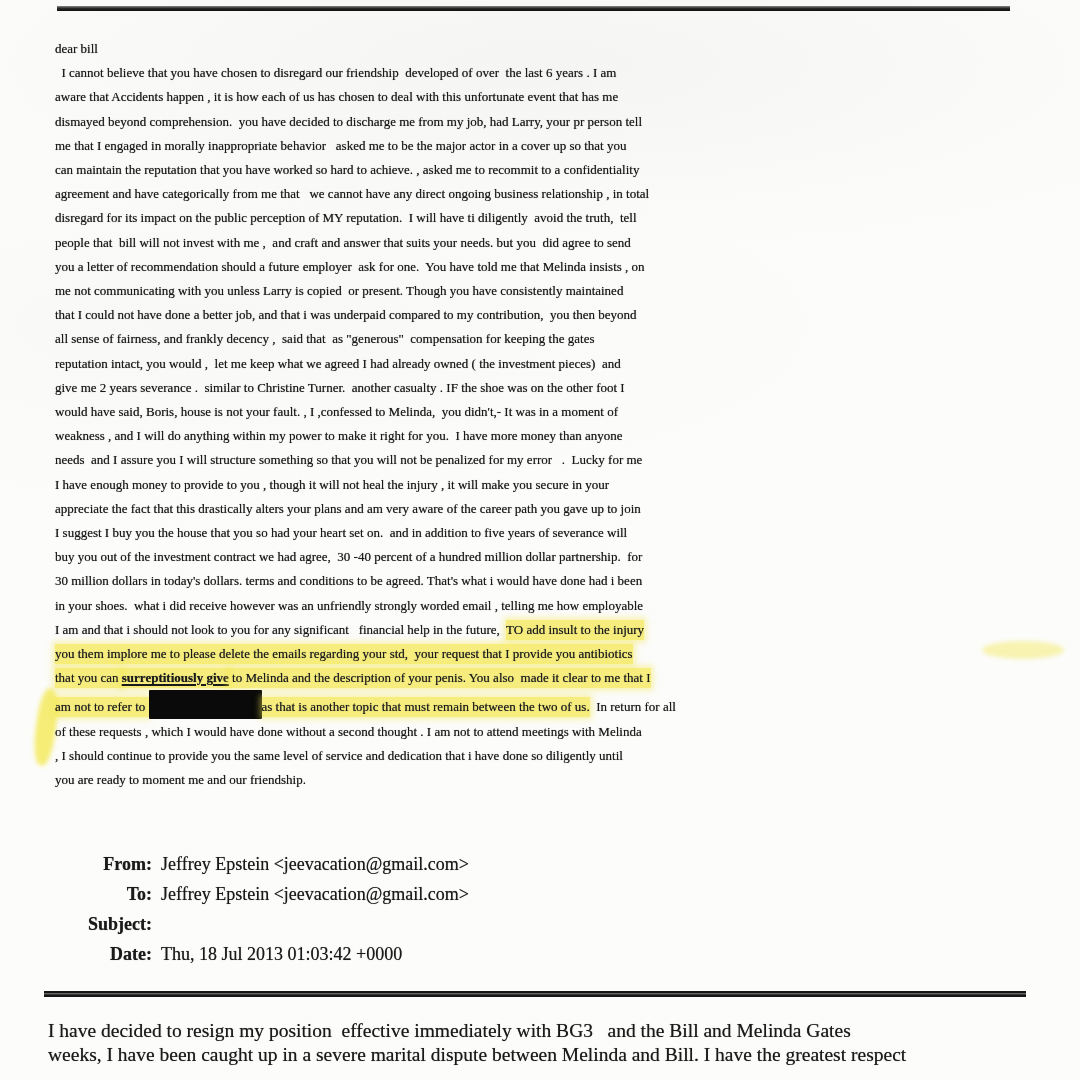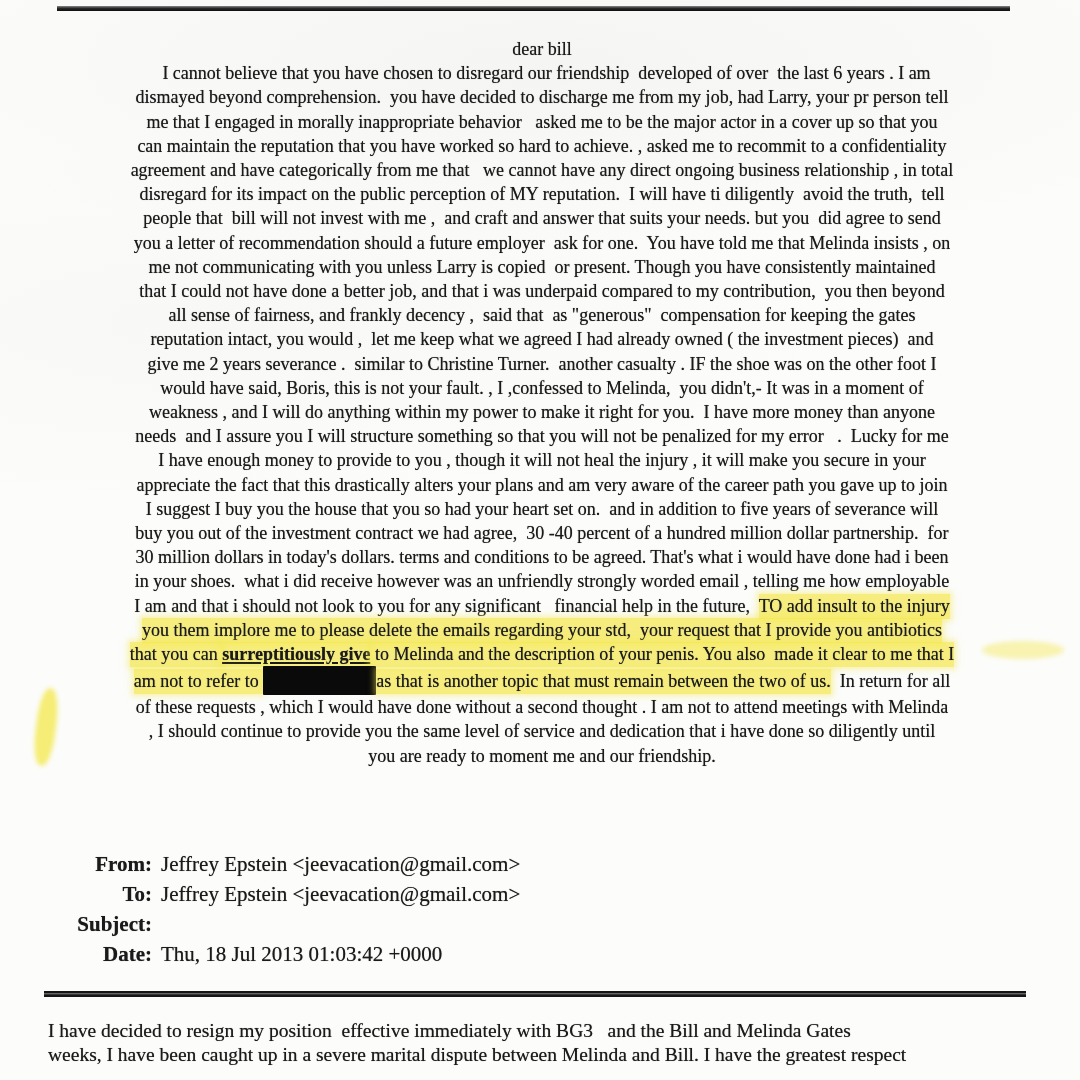--- a/index.html
+++ b/index.html
@@ -17,24 +17,23 @@
   .rule{position:absolute;}
   .rule.top{
     left:57px;top:6px;width:953px;height:5px;
     background:linear-gradient(to bottom,#8a8a8a 0%,#2a2a2a 45%,#0d0d0d 100%);
   }
   .rule.sep{
     left:44px;top:991px;width:982px;height:6px;
     background:linear-gradient(to bottom,#151515 0 32%,#9a9a9a 48%,#151515 62% 100%);
   }
   .letter{
-    position:absolute;left:47px;top:37px;width:990px;
-    font-size:18px;line-height:24.2px;
+    position:absolute;left:55px;top:37px;width:990px;
+    font-size:13px;line-height:24.2px;
     text-shadow:0 0 0.7px rgba(45,45,45,0.75);
-    text-align:center;
   }
   .line{white-space:pre;}
   .hl{
     background:rgba(244,232,77,0.72);
     box-shadow:0 0 6px 2px rgba(244,232,77,0.5);
     padding:2px 0 3px;
     margin-top:21px;
   }
   .ul{text-decoration:underline;text-decoration-thickness:1.5px;text-underline-offset:2px;font-weight:bold;}
   .redaction{
@@ -43,21 +42,21 @@
     vertical-align:-8px;margin:0;
   }
   .streak{
     position:absolute;background:rgba(243,232,74,0.75);
     filter:blur(2px);
   }
   .streak.margin{left:36px;top:688px;width:20px;height:78px;border-radius:45%;transform:rotate(7deg);}
   .streak.wisp{left:982px;top:641px;width:82px;height:18px;border-radius:50%;background:rgba(243,232,74,0.42);}
   .headers{
     position:absolute;left:55px;top:849px;
-    font-size:21px;line-height:30px;
+    font-size:18px;line-height:30px;
     text-shadow:0 0 0.7px rgba(45,45,45,0.75);
   }
   .hrow .lab{display:inline-block;width:97px;text-align:right;font-weight:bold;margin-right:9px;}
   .footer{
     position:absolute;left:48px;top:1019px;width:1000px;
     font-size:19.5px;line-height:23.6px;
     text-shadow:0 0 0.7px rgba(45,45,45,0.75);
   }
 </style>
 </head>
@@ -65,33 +64,34 @@
 
 <div class="page">
   <div class="rule top"></div>
 
   <div class="streak margin"></div>
   <div class="streak wisp"></div>
 
   <div class="letter">
       <div class="line"><span class="">dear bill</span></div>
       <div class="line"><span class="">  I cannot believe that you have chosen to disregard our friendship  developed of over  the last 6 years . I am</span></div>
+      <div class="line"><span class="">aware that Accidents happen , it is how each of us has chosen to deal with this unfortunate event that has me</span></div>
       <div class="line"><span class="">dismayed beyond comprehension.  you have decided to discharge me from my job, had Larry, your pr person tell</span></div>
       <div class="line"><span class="">me that I engaged in morally inappropriate behavior   asked me to be the major actor in a cover up so that you</span></div>
       <div class="line"><span class="">can maintain the reputation that you have worked so hard to achieve. , asked me to recommit to a confidentiality</span></div>
       <div class="line"><span class="">agreement and have categorically from me that   we cannot have any direct ongoing business relationship , in total</span></div>
       <div class="line"><span class="">disregard for its impact on the public perception of MY reputation.  I will have ti diligently  avoid the truth,  tell</span></div>
       <div class="line"><span class="">people that  bill will not invest with me ,  and craft and answer that suits your needs. but you  did agree to send</span></div>
       <div class="line"><span class="">you a letter of recommendation should a future employer  ask for one.  You have told me that Melinda insists , on</span></div>
       <div class="line"><span class="">me not communicating with you unless Larry is copied  or present. Though you have consistently maintained</span></div>
       <div class="line"><span class="">that I could not have done a better job, and that i was underpaid compared to my contribution,  you then beyond</span></div>
       <div class="line"><span class="">all sense of fairness, and frankly decency ,  said that  as "generous"  compensation for keeping the gates</span></div>
       <div class="line"><span class="">reputation intact, you would ,  let me keep what we agreed I had already owned ( the investment pieces)  and</span></div>
       <div class="line"><span class="">give me 2 years severance .  similar to Christine Turner.  another casualty . IF the shoe was on the other foot I</span></div>
-      <div class="line"><span class="">would have said, Boris, this is not your fault. , I ,confessed to Melinda,  you didn't,- It was in a moment of</span></div>
+      <div class="line"><span class="">would have said, Boris, house is not your fault. , I ,confessed to Melinda,  you didn't,- It was in a moment of</span></div>
       <div class="line"><span class="">weakness , and I will do anything within my power to make it right for you.  I have more money than anyone</span></div>
       <div class="line"><span class="">needs  and I assure you I will structure something so that you will not be penalized for my error   .  Lucky for me</span></div>
       <div class="line"><span class="">I have enough money to provide to you , though it will not heal the injury , it will make you secure in your</span></div>
       <div class="line"><span class="">appreciate the fact that this drastically alters your plans and am very aware of the career path you gave up to join</span></div>
       <div class="line"><span class="">I suggest I buy you the house that you so had your heart set on.  and in addition to five years of severance will</span></div>
       <div class="line"><span class="">buy you out of the investment contract we had agree,  30 -40 percent of a hundred million dollar partnership.  for</span></div>
       <div class="line"><span class="">30 million dollars in today's dollars. terms and conditions to be agreed. That's what i would have done had i been</span></div>
       <div class="line"><span class="">in your shoes.  what i did receive however was an unfriendly strongly worded email , telling me how employable</span></div>
       <div class="line"><span class="">I am and that i should not look to you for any significant   financial help in the future,  </span><span class="hl ">TO add insult to the injury</span></div>
       <div class="line"><span class="hl ">you them implore me to please delete the emails regarding your std,  your request that I provide you antibiotics</span></div>

